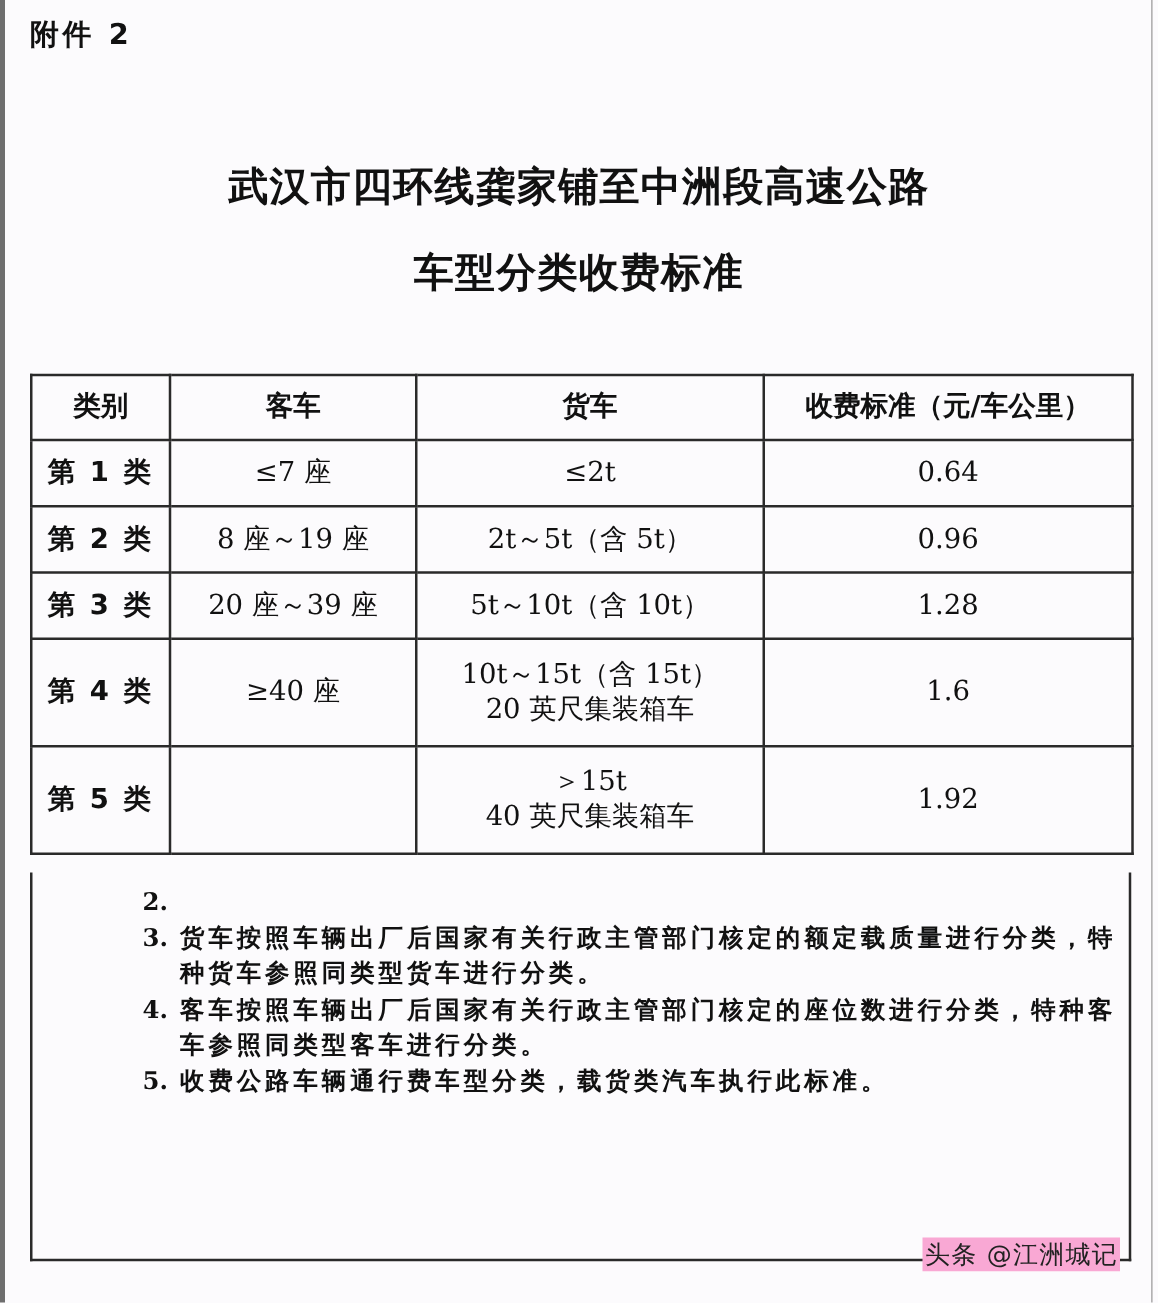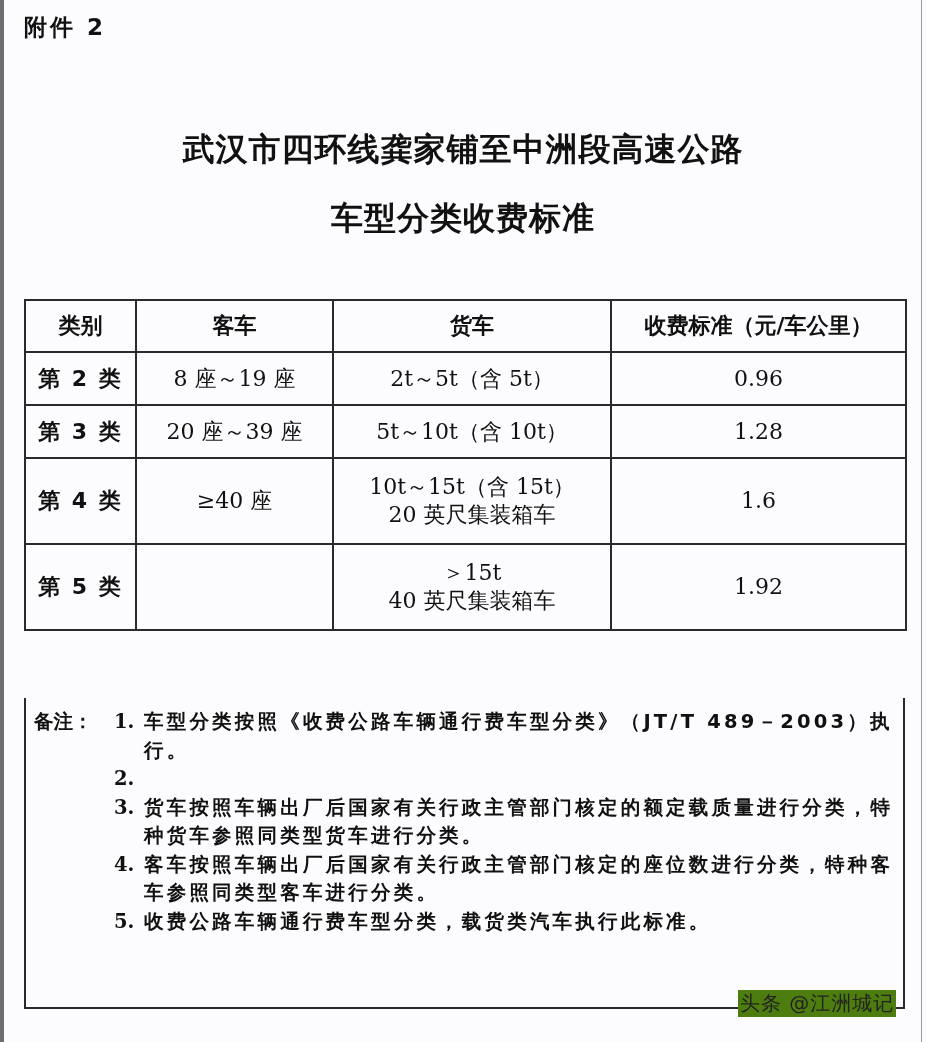--- a/index.html
+++ b/index.html
@@ -41,21 +41,21 @@
     font-family: "DejaVu Sans", sans-serif; font-weight: bold; font-size: 19.5px; line-height: 28.5px;
   }
   .notes-inner { position: absolute; left: 8px; top: 10px; right: 8px; }
   .note-row { display: flex; }
   .note-prefix { width: 80px; flex: none; white-space: nowrap; }
   .note-num { width: 30px; flex: none; font-family: "DejaVu Serif", serif; }
   .note-text { flex: 1; letter-spacing: 3.2px; }
   .watermark {
     position: absolute; left: 738px; top: 990px;
     font-family: "DejaVu Sans", sans-serif; font-size: 20px; color: #222; letter-spacing: 1px;
-    background: #4d7c0f; padding: 0 2px;
+    background: #f9a8d4; padding: 0 2px;
   }
 </style>
 </head>
 <body>
 
 <div class="left-strip"></div>
 <div class="right-line"></div>
 
 <div class="attach-label">附件 2</div>
 <div class="title l1">武汉市四环线龚家铺至中洲段高速公路</div>
@@ -67,20 +67,26 @@
       <col style="width:197px">
       <col style="width:278px">
       <col style="width:295px">
   </colgroup>
   <tbody>
       <tr class="h-head">
     <th>类别</th>
     <th>客车</th>
     <th>货车</th>
     <th>收费标准（元/车公里）</th>
+  </tr>
+  <tr class="h-row">
+    <td class="cat">第 1 类</td>
+    <td>≤7 座</td>
+    <td>≤2t</td>
+    <td>0.64</td>
   </tr>
   <tr class="h-row">
     <td class="cat">第 2 类</td>
     <td>8 座～19 座</td>
     <td>2t～5t（含 5t）</td>
     <td>0.96</td>
   </tr>
   <tr class="h-row">
     <td class="cat">第 3 类</td>
     <td>20 座～39 座</td>
@@ -104,25 +110,20 @@
       <span class="line2">40 英尺集装箱车</span>
     </td>
     <td>1.92</td>
   </tr>
 </tbody>
   </table>
 
 <div class="notes">
   <div class="notes-inner">
     <div class="note-row">
-      <span class="note-prefix">备注：</span>
-      <span class="note-num">1.</span>
-      <span class="note-text">车型分类按照《收费公路车辆通行费车型分类》（JT/T 489－2003）执行。</span>
-    </div>
-    <div class="note-row">
       <span class="note-prefix"></span>
       <span class="note-num">2.</span>
     </div>
     <div class="note-row">
       <span class="note-prefix"></span>
       <span class="note-num">3.</span>
       <span class="note-text">货车按照车辆出厂后国家有关行政主管部门核定的额定载质量进行分类，特种货车参照同类型货车进行分类。</span>
     </div>
     <div class="note-row">
       <span class="note-prefix"></span>

